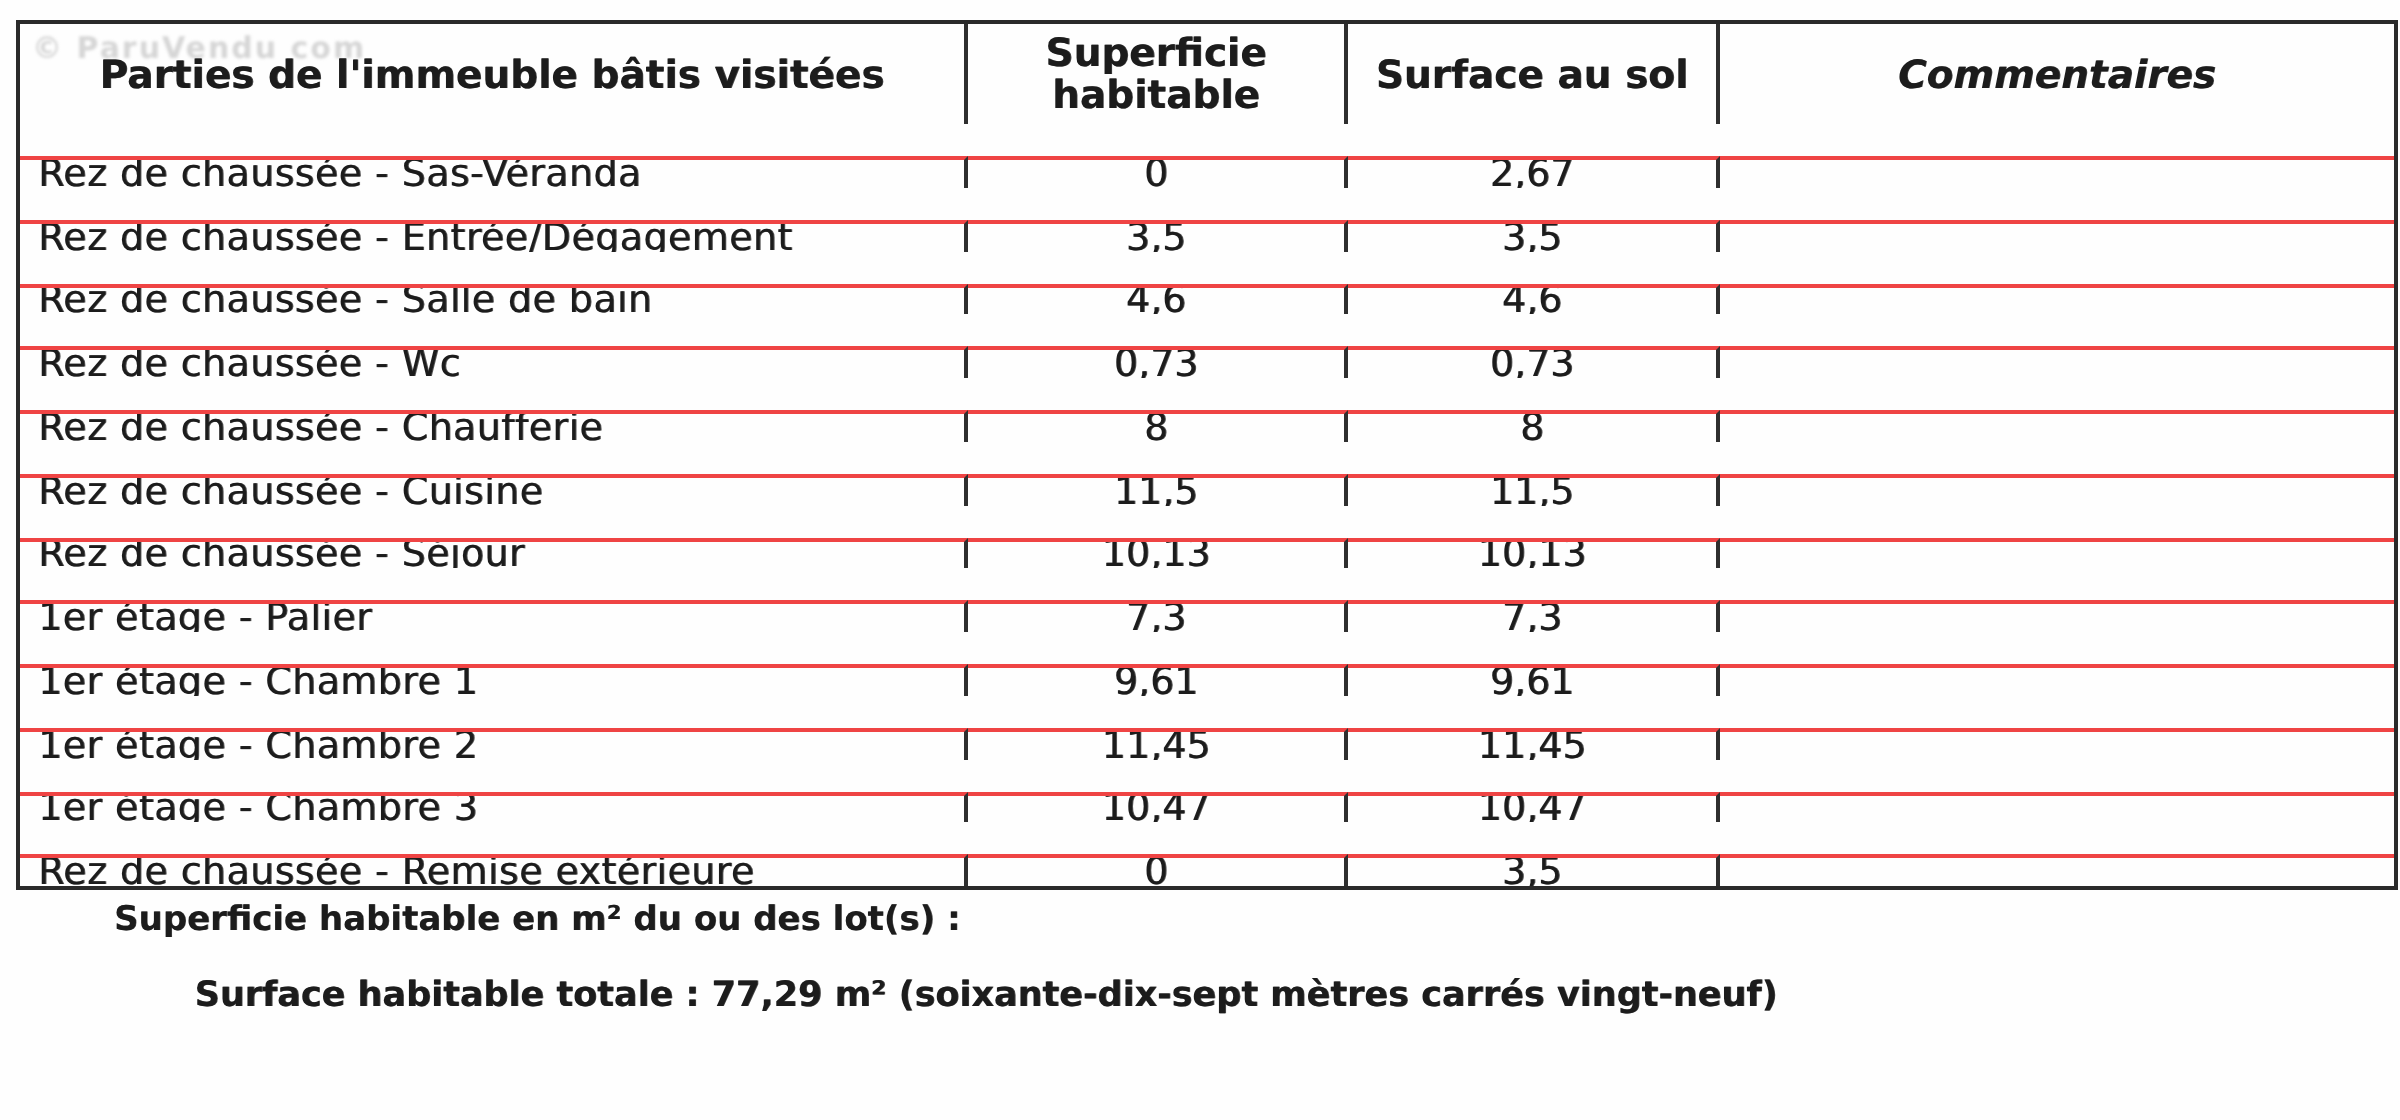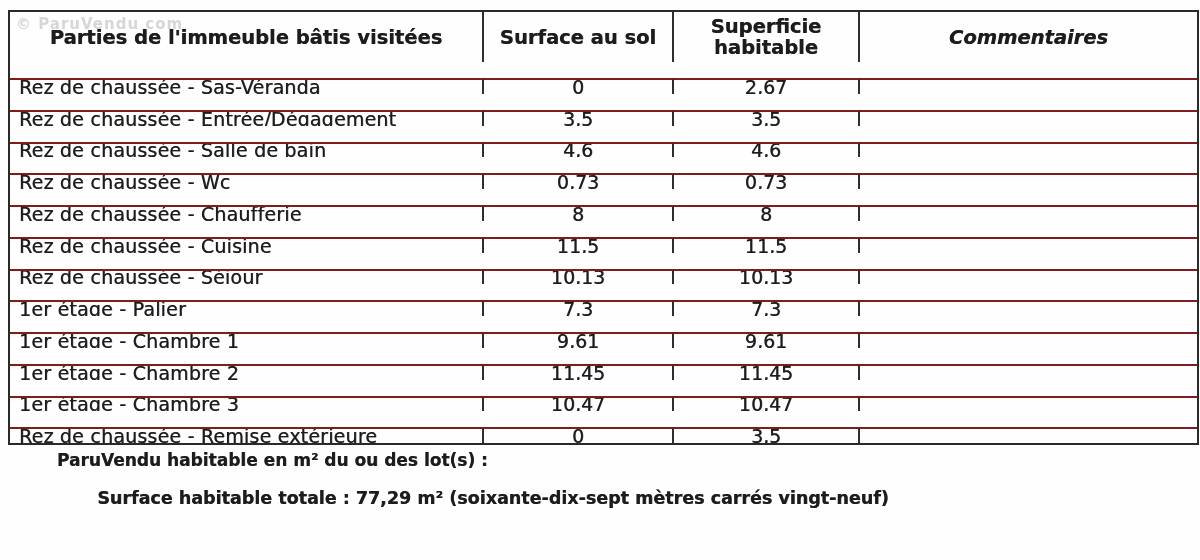--- a/index.html
+++ b/index.html
@@ -34,21 +34,21 @@
     background: transparent;
     z-index: 2;
   }
   .cell {
     border-right: 2px solid #2f2f2f;
     display: flex;
     align-items: center;
     overflow: hidden;
   }
   .cell:nth-child(4n) { border-right: none; font-style: italic; }
-  .cell.body { border-top: 2px solid #7f1d1d; margin-top: 16px; }
+  .cell.body { border-top: 2px solid #ef4444; margin-top: 16px; }
   .head {
     justify-content: center;
     text-align: center;
     font-weight: bold;
     font-size: 19.5px;
     line-height: 21px;
     text-shadow: 0.4px 0.2px 0 rgba(25,25,25,0.8);
   }
   .head.first { white-space: nowrap; }
   .label {
@@ -88,22 +88,22 @@
 </style>
 </head>
 <body>
 
 <div class="page">
 
   <div class="watermark">© ParuVendu com</div>
 
   <div class="surface-table">
     <div class="cell head first">Parties de l'immeuble bâtis visitées</div>
+    <div class="cell head">Superficie habitable</div>
     <div class="cell head">Surface au sol</div>
-    <div class="cell head">Superficie habitable</div>
     <div class="cell head">Commentaires</div>
 
   <div class="cell body label">Rez de chaussée - Sas-Véranda</div>
   <div class="cell body num">0</div>
   <div class="cell body num">2,67</div>
   <div class="cell body comment"></div>
 
   <div class="cell body label">Rez de chaussée - Entrée/Dégagement</div>
   <div class="cell body num">3,5</div>
   <div class="cell body num">3,5</div>
@@ -153,19 +153,19 @@
   <div class="cell body num">10,47</div>
   <div class="cell body num">10,47</div>
   <div class="cell body comment"></div>
 
   <div class="cell body label">Rez de chaussée - Remise extérieure</div>
   <div class="cell body num">0</div>
   <div class="cell body num">3,5</div>
   <div class="cell body comment"></div>
 </div>
 
-  <div class="lot-note">ParuVendu habitable en m² du ou des lot(s) :</div>
+  <div class="lot-note">Superficie habitable en m² du ou des lot(s) :</div>
 
   <div class="totals">
     <div>Surface habitable totale : 77,29 m² (soixante-dix-sept mètres carrés vingt-neuf)</div>
   </div>
 
 </div>
 
 </body></html>

